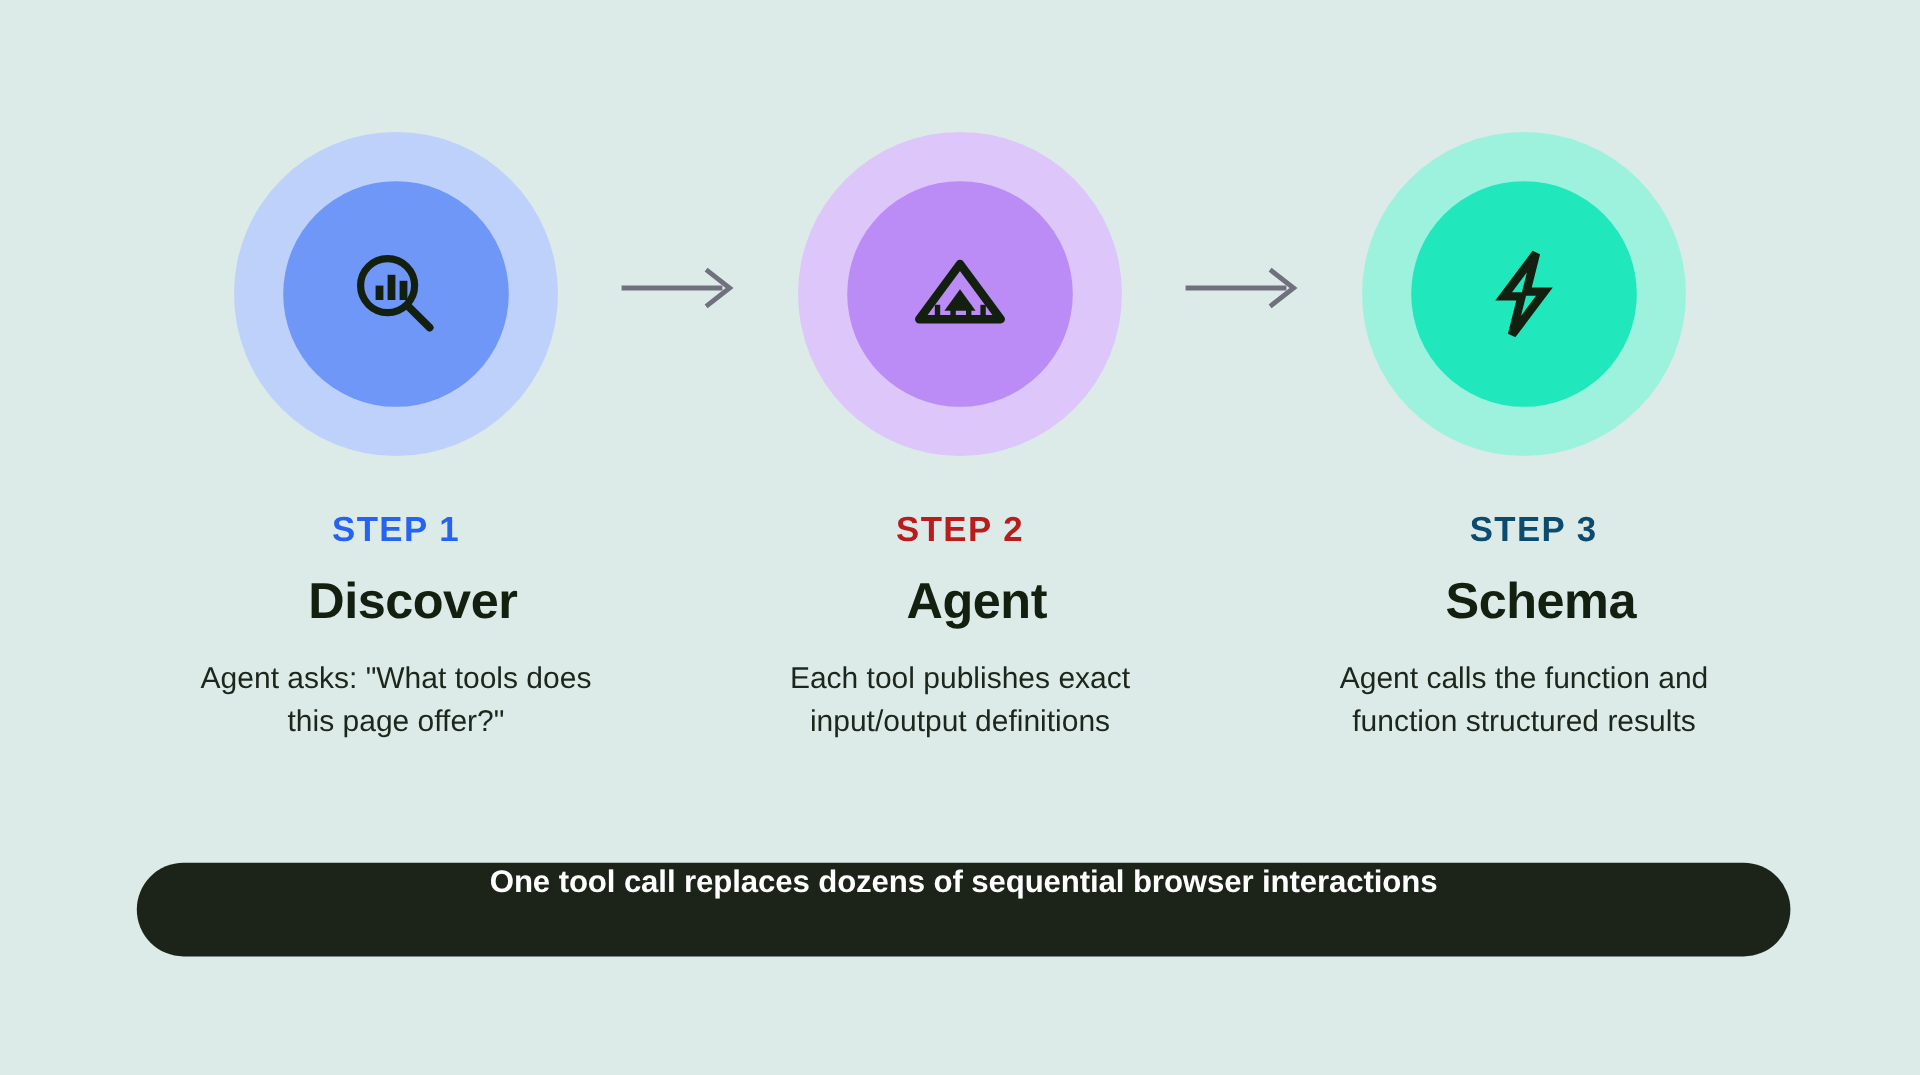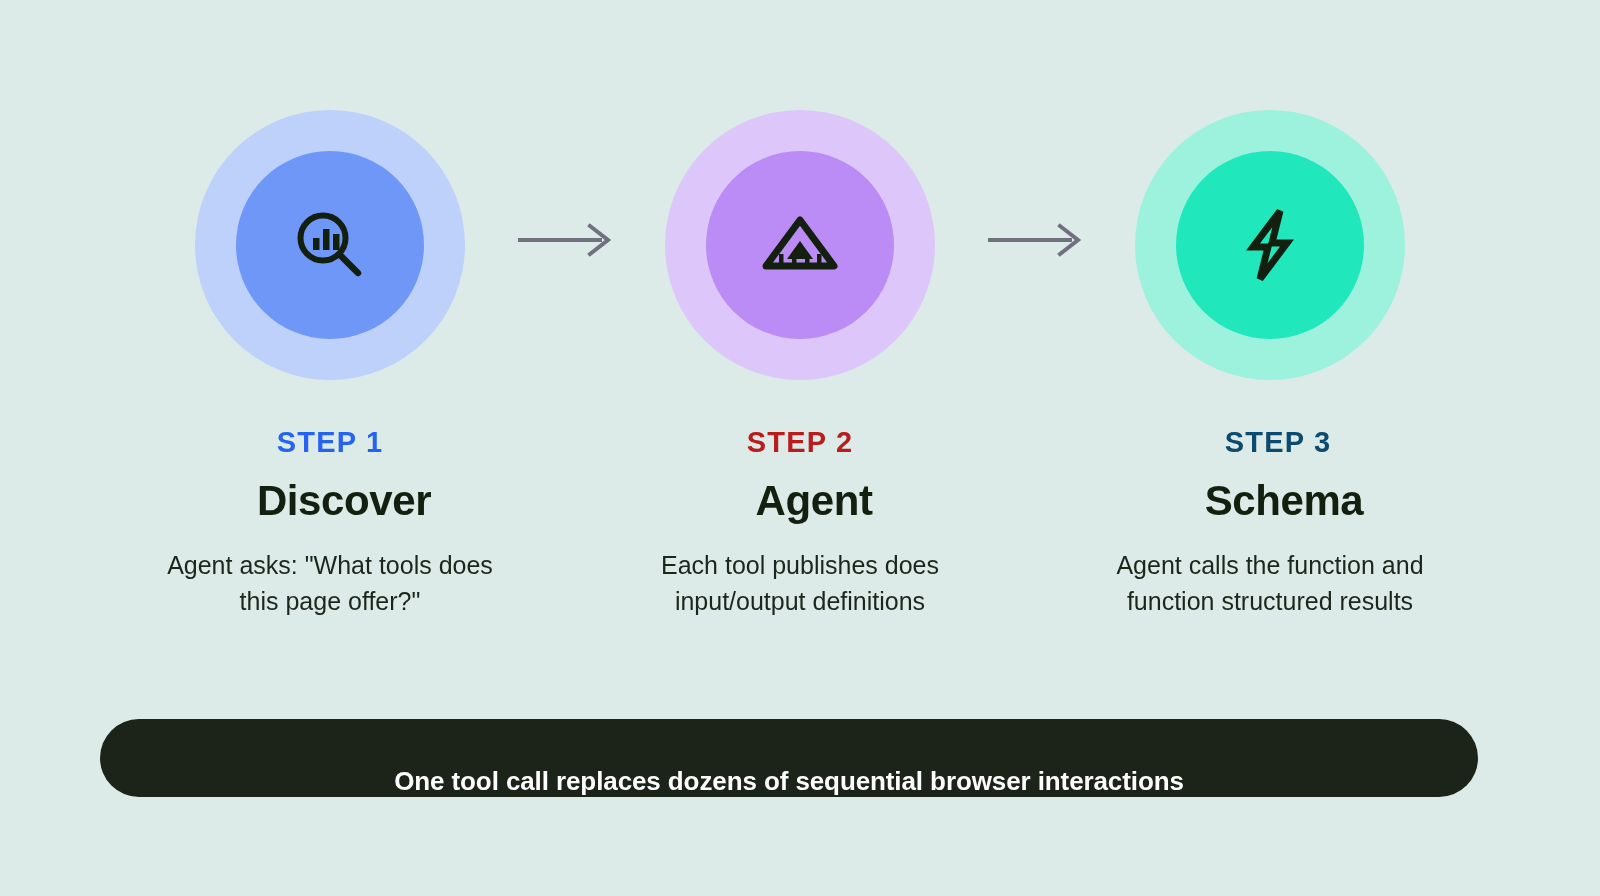--- a/index.html
+++ b/index.html
@@ -105,28 +105,28 @@
     font-size: 25px;
     color: #1d261c;
     line-height: 1.42;
     text-align: center;
     width: 345px;
   }
 
   
   .banner {
     position: absolute;
-    left: 100px;
+    left: 114px;
     top: 719px;
     width: 1378px;
     height: 78px;
     background: #1c2319;
     border-radius: 39px;
     display: flex;
-    align-items: flex-end;
+    align-items: flex-start;
     justify-content: center;
   }
   .banner-text {
     color: #ffffff;
     font-size: 26px;
     font-weight: bold;
     letter-spacing: -0.1px;
   }
 </style>
 </head>
@@ -174,21 +174,21 @@
               <rect x="18" y="40" width="4.5" height="9" fill="#14200f"></rect>
               <rect x="31" y="40" width="4.5" height="9" fill="#14200f"></rect>
               <rect x="44" y="40" width="4.5" height="9" fill="#14200f"></rect>
               <rect x="56" y="40" width="4.5" height="9" fill="#14200f"></rect>
             </svg>
           </span>
         </div>
       </div>
       <div class="step-label">STEP 2</div>
       <div class="step-title">Agent</div>
-      <div class="step-desc">Each tool publishes does input/output definitions</div>
+      <div class="step-desc">Each tool publishes exact input/output definitions</div>
     </div>
 
     <div class="arrow-col">
       <span>
         <svg class="icon-svg" width="98" height="36" viewBox="0 0 98 36">
           <line x1="2" y1="18" x2="86" y2="18" stroke="#70707e" stroke-width="4"></line>
           <polyline points="74,4 92,18 74,32" fill="none" stroke="#70707e" stroke-width="4" stroke-linecap="square" stroke-linejoin="miter"></polyline>
         </svg>
       </span>
     </div>

